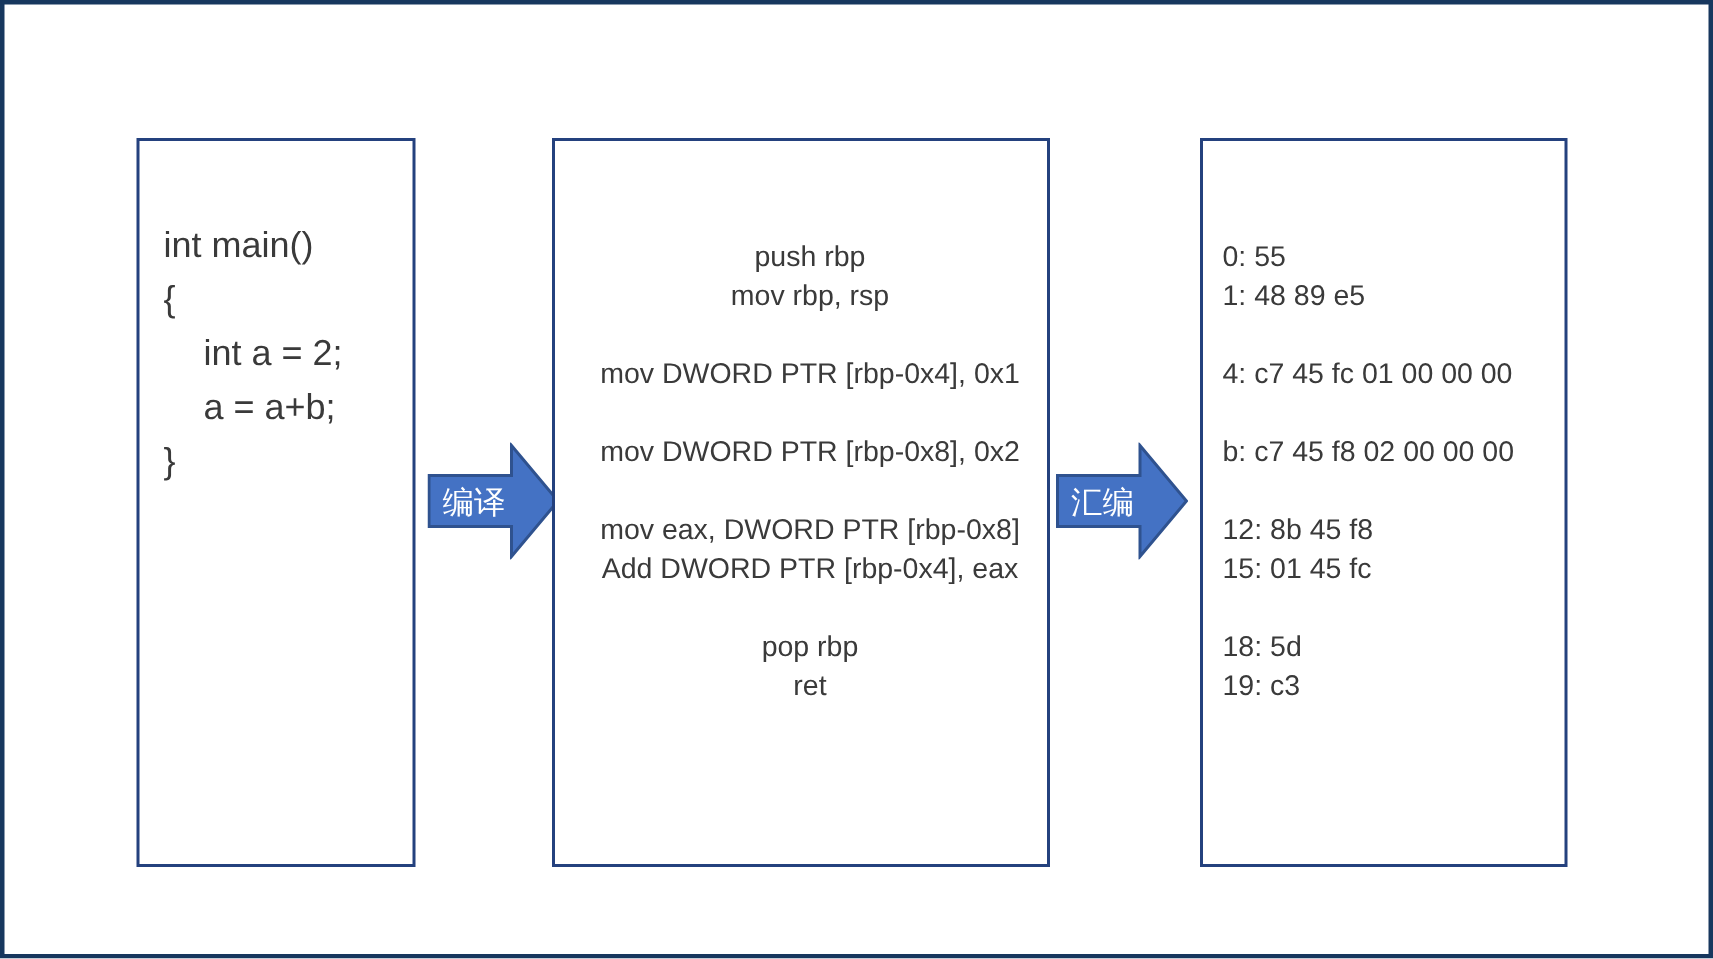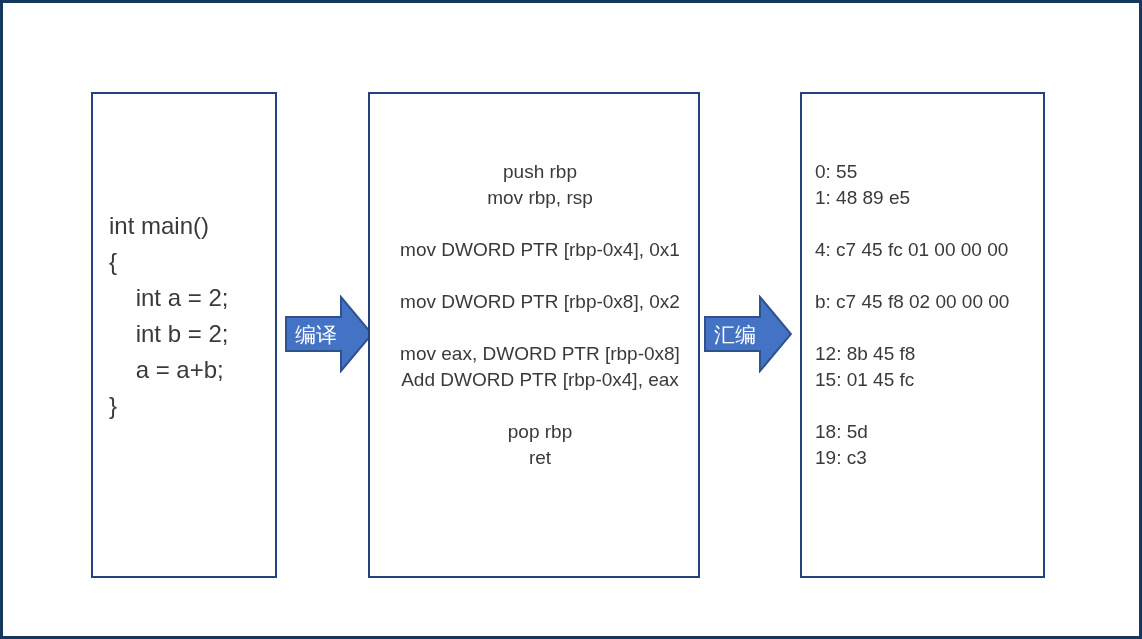--- a/index.html
+++ b/index.html
@@ -21,21 +21,21 @@
     background: #ffffff;
   }
   .box-source  { left: 88px;  top: 89px; width: 186px; height: 486px; }
   .box-asm     { left: 365px; top: 89px; width: 332px; height: 486px; text-align: center; }
   .box-machine { left: 797px; top: 89px; width: 245px; height: 486px; }
   .code {
     color: #3a3a3a;
     white-space: pre;
   }
   .code .code-line { white-space: pre; }
-  .source  { font-size: 24px; line-height: 36px; padding: 114px 0 0 16px; }
+  .source  { font-size: 24px; line-height: 36px; padding: 52px 0 0 16px; }
   .asm     { font-size: 19px; line-height: 26px; padding: 65px 0 0 12px; }
   .machine { font-size: 19px; line-height: 26px; padding: 65px 1px 0 13px; }
   .arrow {
     position: absolute;
     width: 88px;
     height: 78px;
   }
   .arrow-compile  { left: 282px; top: 292px; }
   .arrow-assemble { left: 701px; top: 292px; }
   .arrow polygon {
@@ -50,21 +50,21 @@
     font-family: "Liberation Sans", "DejaVu Sans", sans-serif;
     text-anchor: middle;
   }
 </style>
 </head>
 <body>
 
 <div class="page">
 
   <div class="box box-source">
-    <div class="code source"><div class="code-line">int main()</div><div class="code-line">{</div><div class="code-line">    int a = 2;</div><div class="code-line">    int b = 2;</div><div class="code-line">    a = a+b;</div><div class="code-line">}</div></div>
+    <div class="code source"><div class="code-line">int main()</div><div class="code-line">{</div><div class="code-line">    int a = 2;</div><div class="code-line">    a = a+b;</div><div class="code-line">}</div></div>
   </div>
 
   <svg class="arrow arrow-compile" viewBox="0 0 88 78">
     <polygon points="1,22 56,22 56,2 87,39 56,76 56,56 1,56"></polygon>
     <text x="31" y="47">编译</text>
   </svg>
 
   <div class="box box-asm">
     <div class="code asm"><div class="code-line">push rbp</div><div class="code-line">mov rbp, rsp</div><div class="code-line">&nbsp;</div><div class="code-line">mov DWORD PTR [rbp-0x4], 0x1</div><div class="code-line">&nbsp;</div><div class="code-line">mov DWORD PTR [rbp-0x8], 0x2</div><div class="code-line">&nbsp;</div><div class="code-line">mov eax, DWORD PTR [rbp-0x8]</div><div class="code-line">Add DWORD PTR [rbp-0x4], eax</div><div class="code-line">&nbsp;</div><div class="code-line">pop rbp</div><div class="code-line">ret</div></div>
   </div>

